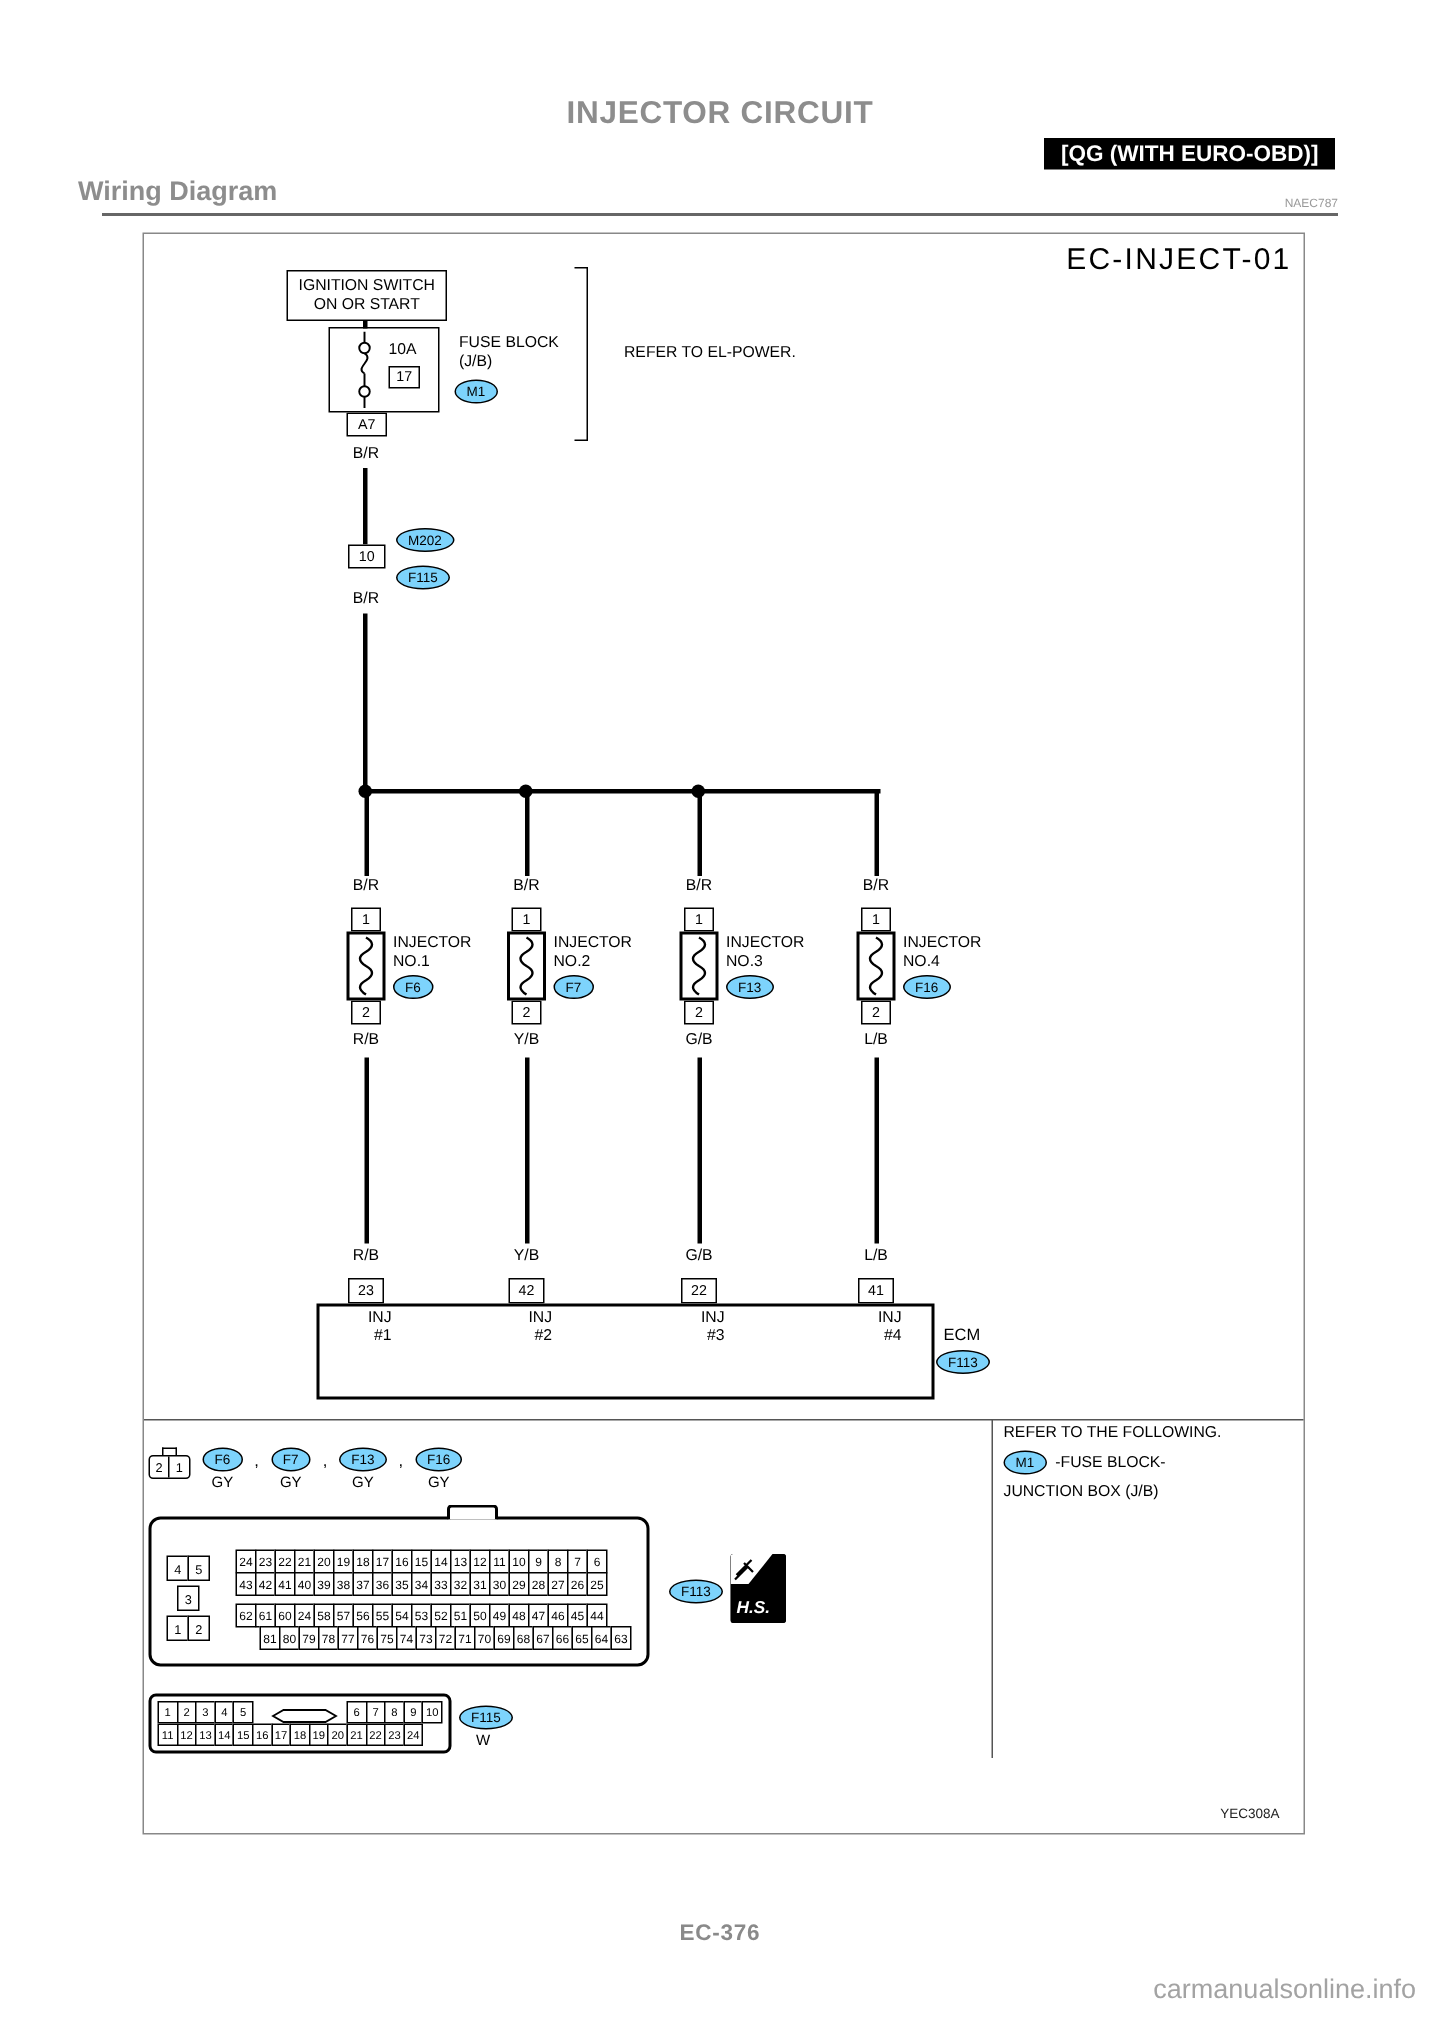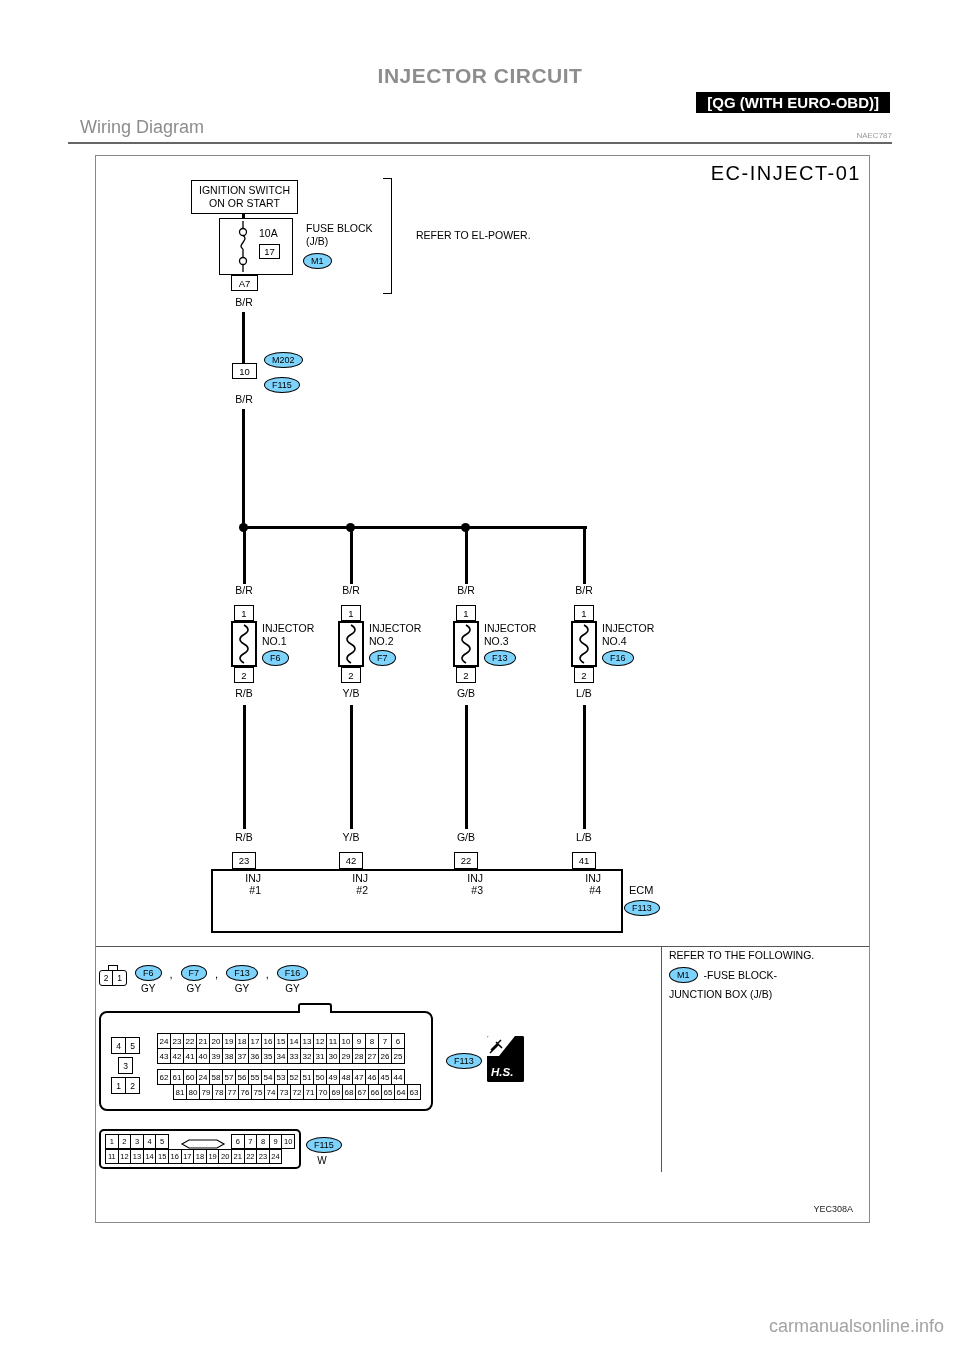--- a/index.html
+++ b/index.html
@@ -66,21 +66,21 @@
   .hs { position:absolute; width:37px; height:46px; background:#000; border-radius:2px; overflow:hidden; }
   .hstxt { position:absolute; left:4px; bottom:4px; color:#fff; font-weight:bold; font-style:italic; font-size:11.5px; }
 </style>
 </head>
 <body>
 
 <div class="page">
 
   <div class="abs" style="left:0; right:0; top:64px; text-align:center; font-size:21px; font-weight:bold; color:#8d8d8d; letter-spacing:0.5px;">INJECTOR CIRCUIT</div>
   <div class="abs" style="right:70px; top:92px; background:#000; color:#fff; font-weight:bold; font-size:15px; padding:2px 11px;">[QG (WITH EURO-OBD)]</div>
-  <div class="abs" style="left:80px; top:117px; font-size:18px; font-weight:normal; color:#8d8d8d;">Wiring Diagram</div>
+  <div class="abs" style="left:52px; top:117px; font-size:18px; font-weight:bold; color:#8d8d8d;">Wiring Diagram</div>
   <div class="abs" style="right:68px; top:131px; font-size:8px; color:#999;">NAEC787</div>
   <div class="abs" style="left:68px; top:142px; width:824px; height:2px; background:#666;"></div>
 
   <div class="abs" style="left:95px; top:155px; width:775px; height:1068px; border:1px solid #888;">
 
     <div class="abs" style="right:8px; top:6px; font-size:20px; letter-spacing:1.5px;">EC-INJECT-01</div>
 
 
     <div class="abs" style="left:95px; top:24px; width:107px; height:34px; border:1.5px solid #000; text-align:center; font-size:10.5px; line-height:13px; padding-top:3px;">
       <div>IGNITION SWITCH</div>
@@ -404,15 +404,16 @@
           <span class="gcell">23</span>
           <span class="gcell">24</span>
         </div>
     </div>
     <span class="oval" style="left:210px; top:981px;">F115</span>
     <div class="abs" style="left:210px; top:999px; width:32px; text-align:center; font-size:10px;">W</div>
 
     <div class="abs" style="right:16px; top:1048px; font-size:9px; color:#222;">YEC308A</div>
   </div>
 
+  <div class="abs" style="left:0; right:0; top:1280px; text-align:center; font-size:15px; font-weight:bold; color:#8a8a8a; letter-spacing:0.5px;">EC-376</div>
   <div class="abs" style="right:16px; top:1316px; font-size:18px; color:#a3a3a3;">carmanualsonline.info</div>
 
 </div>
 
 </body></html>

